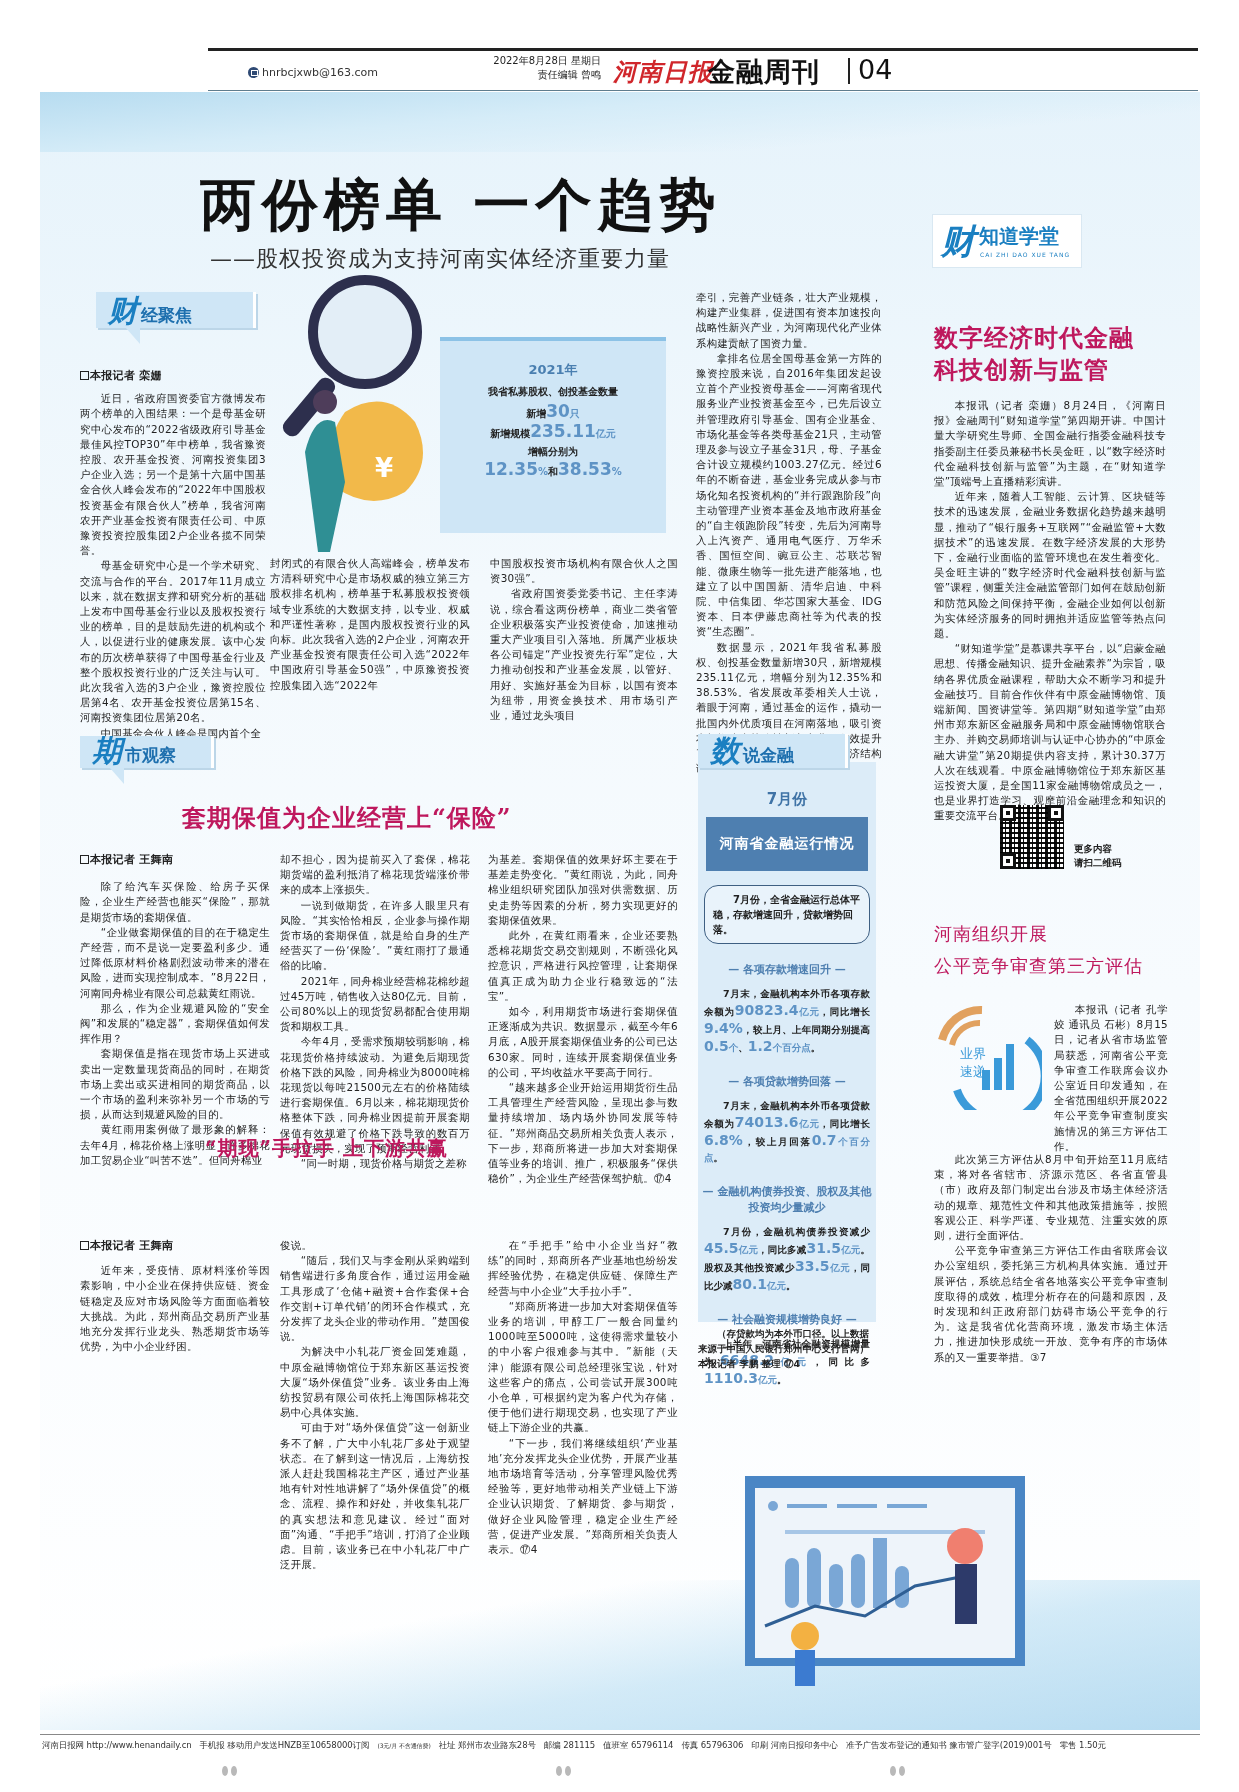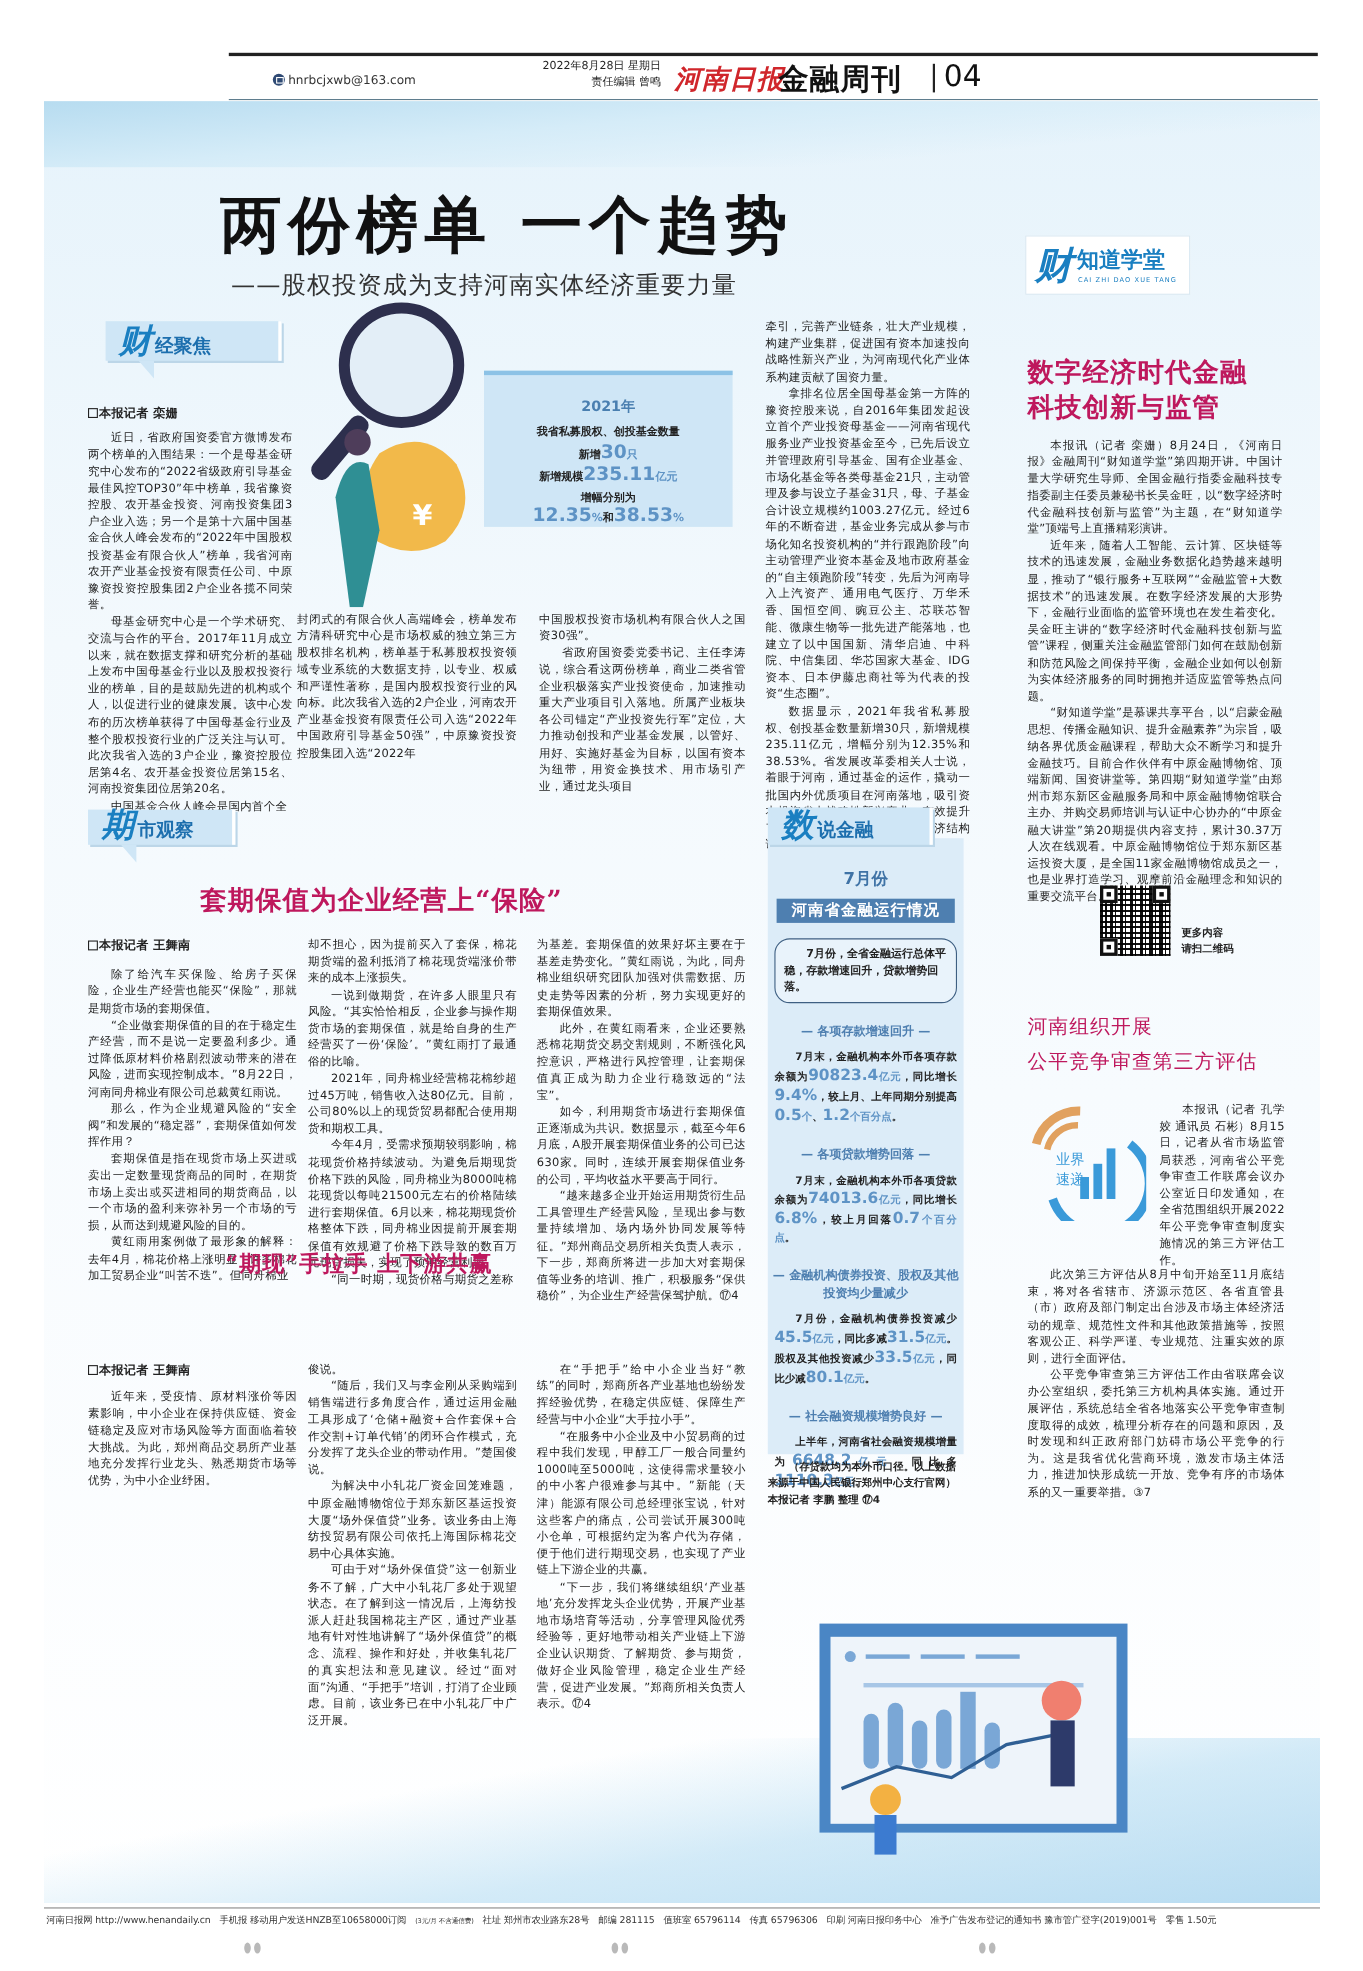--- a/index.html
+++ b/index.html
@@ -38,41 +38,41 @@
   .tag-small { font-weight: bold; color: #1d6fae; font-size: 17px; margin-left: 3px; line-height: 22px; }
   .tag-tail { position: absolute; left: 30px; bottom: -16px; width: 0; height: 0; border-left: 14px solid transparent; border-right: 0 solid transparent; border-top: 16px solid #cfe6f6; }
 
   
   .col { position: absolute; font-size: 10.4px; line-height: 15.2px; color: #222; text-align: justify; letter-spacing: .3px; }
   .col p { text-indent: 2em; }
   .byline { font-weight: bold; font-size: 11px; }
   .byline-box { display: inline-block; width: 9px; height: 9px; border: 1px solid #222; margin-right: 1px; vertical-align: -1px; }
 
   
-  .stat-box { position: absolute; left: 440px; top: 337px; width: 226px; height: 142px; background: #cfe6f6; border-top: 4px solid #8cc2e6; }
+  .stat-box { position: absolute; left: 440px; top: 337px; width: 226px; height: 196px; background: #cfe6f6; border-top: 4px solid #8cc2e6; }
   .stat-box .year { text-align: center; color: #4a7fb0; font-weight: bold; font-size: 13px; margin-top: 20px; }
   .stat-box .line { text-align: center; font-size: 10px; font-weight: bold; color: #222; }
   .stat-box .big { color: #5e93c5; font-weight: bold; font-size: 17px; }
   .stat-box .unit { color: #5e93c5; font-weight: bold; font-size: 10px; }
 
   
   .illus { position: absolute; left: 255px; top: 262px; width: 200px; height: 290px; }
 
   
   .zhidao-tag { position: absolute; left: 932px; top: 214px; width: 150px; height: 54px; background: #ffffff; border: 1px solid #d9e8f2; }
   .zhidao-big { position: absolute; left: 8px; top: 4px; font-family: "DejaVu Serif", serif; font-weight: bold; font-style: italic; color: #1a7fc1; font-size: 34px; }
   .zhidao-small { position: absolute; left: 46px; top: 8px; font-family: "DejaVu Serif", serif; font-weight: bold; color: #1a7fc1; font-size: 20px; }
   .zhidao-pinyin { position: absolute; left: 47px; top: 36px; font-size: 6px; color: #1a7fc1; letter-spacing: 1px; }
 
   .right-title { position: absolute; font-family: "DejaVu Serif", serif; font-weight: bold; color: #be185d; font-size: 24px; line-height: 32px; letter-spacing: 1px; }
 
   
   .data-panel { position: absolute; left: 698px; top: 762px; width: 178px; height: 560px; background: #dcecf8; }
   .data-title-month { text-align: center; font-weight: bold; color: #3f73a6; font-size: 15px; margin-top: 28px; }
-  .data-title-bar { margin: 8px 8px 0 8px; background: #4e7fb0; color: #fff; text-align: center; font-weight: bold; font-size: 14px; padding: 2px 0; letter-spacing: 1px; }
+  .data-title-bar { margin: 8px 8px 0 8px; background: #4e7fb0; color: #fff; text-align: center; font-weight: bold; font-size: 14px; padding: 18px 0; letter-spacing: 1px; }
   .data-summary { margin: 14px 6px 0 6px; border: 1.5px solid #3e5f82; border-radius: 14px; padding: 6px 8px; font-size: 10px; font-weight: bold; line-height: 15px; text-indent: 2em; background: #e9f3fb; }
   .data-sub { margin-top: 18px; text-align: center; font-weight: bold; color: #4e7fb0; font-size: 11px; line-height: 16px; }
   .data-text { margin: 8px 6px 0 6px; font-size: 9.5px; font-weight: bold; line-height: 16px; text-align: justify; }
   .data-text .num { color: #5e93c5; font-size: 14px; }
   .data-text .u { color: #5e93c5; font-size: 9.5px; }
   .data-note { position: absolute; left: 698px; top: 1326px; width: 178px; font-size: 9.5px; font-weight: bold; line-height: 15px; text-indent: 2em; }
 
   
   .qr { position: absolute; left: 1000px; top: 805px; width: 64px; height: 64px; background:
         repeating-linear-gradient(90deg, #111 0 3px, #fff 3px 5px, #111 5px 6px, #fff 6px 9px),
@@ -244,21 +244,21 @@
   <p>近年来，受疫情、原材料涨价等因素影响，中小企业在保持供应链、资金链稳定及应对市场风险等方面面临着较大挑战。为此，郑州商品交易所产业基地充分发挥行业龙头、熟悉期货市场等优势，为中小企业纾困。</p>
 </div>
 <div class="col" style="left:280px; top:1238px; width:190px;">
   <div>俊说。</div>
   <p>“随后，我们又与李金刚从采购端到销售端进行多角度合作，通过运用金融工具形成了‘仓储+融资+合作套保+合作交割+订单代销’的闭环合作模式，充分发挥了龙头企业的带动作用。”楚国俊说。</p>
   <p>为解决中小轧花厂资金回笼难题，中原金融博物馆位于郑东新区基运投资大厦“场外保值贷”业务。该业务由上海纺投贸易有限公司依托上海国际棉花交易中心具体实施。</p>
   <p>可由于对“场外保值贷”这一创新业务不了解，广大中小轧花厂多处于观望状态。在了解到这一情况后，上海纺投派人赶赴我国棉花主产区，通过产业基地有针对性地讲解了“场外保值贷”的概念、流程、操作和好处，并收集轧花厂的真实想法和意见建议。经过“面对面”沟通、“手把手”培训，打消了企业顾虑。目前，该业务已在中小轧花厂中广泛开展。</p>
 </div>
 <div class="col" style="left:488px; top:1238px; width:190px;">
   <p>在“手把手”给中小企业当好“教练”的同时，郑商所各产业基地也纷纷发挥经验优势，在稳定供应链、保障生产经营与中小企业“大手拉小手”。</p>
-  <p>“在服务中小企业及中小贸易商的过程中我们发现，甲醇工厂一般合同量约1000吨至5000吨，这使得需求量较小的中小客户很难参与其中。”新能（天津）能源有限公司总经理张宝说，针对这些客户的痛点，公司尝试开展300吨小仓单，可根据约定为客户代为存储，便于他们进行期现交易，也实现了产业链上下游企业的共赢。</p>
+  <p>“郑商所将进一步加大对套期保值等业务的培训，甲醇工厂一般合同量约1000吨至5000吨，这使得需求量较小的中小客户很难参与其中。”新能（天津）能源有限公司总经理张宝说，针对这些客户的痛点，公司尝试开展300吨小仓单，可根据约定为客户代为存储，便于他们进行期现交易，也实现了产业链上下游企业的共赢。</p>
   <p>“下一步，我们将继续组织‘产业基地’充分发挥龙头企业优势，开展产业基地市场培育等活动，分享管理风险优秀经验等，更好地带动相关产业链上下游企业认识期货、了解期货、参与期货，做好企业风险管理，稳定企业生产经营，促进产业发展。”郑商所相关负责人表示。⑰4</p>
 </div>
 
 <div class="tag" style="left:698px; top:734px; z-index:2;">
   <div class="tag-box" style="width:150px; height:34px;">
     <span class="tag-big">数</span>
     <span class="tag-small">说金融</span>
   </div>
 </div>
 <div class="data-panel">

